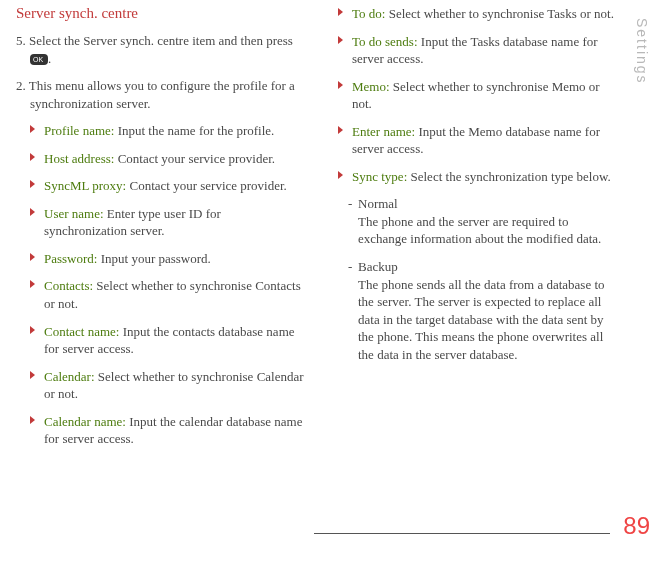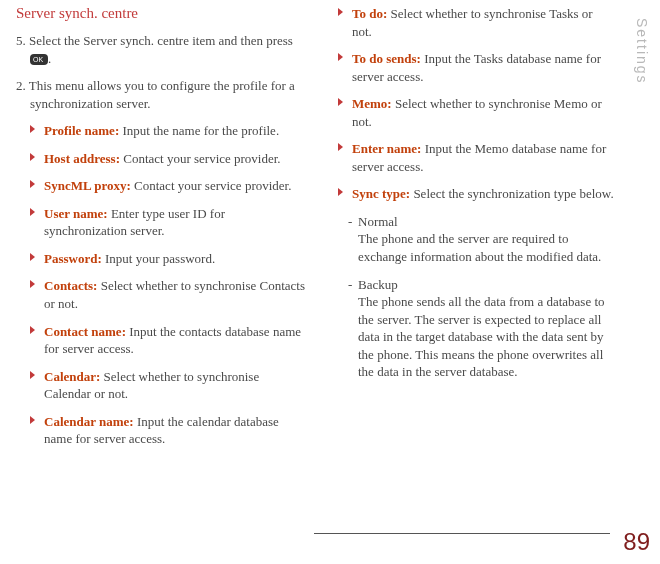--- a/index.html
+++ b/index.html
@@ -44,21 +44,21 @@
     .bullet-marker {
       position: absolute;
       left: 14px;
       top: 3px;
       width: 0;
       height: 0;
       border-top: 4px solid transparent;
       border-bottom: 4px solid transparent;
       border-left: 5px solid #c23a3a;
     }
-    .bold-label { font-weight: bold; color: #c2410c; }
+    .bold-label { font-weight: normal; color: #4d7c0f; }
     .ok-icon {
       display: inline-block;
       width: 18px;
       height: 11px;
       background: #333;
       border-radius: 4px;
       vertical-align: middle;
       position: relative;
       text-indent: 0;
     }
@@ -88,23 +88,23 @@
       top: 18px;
       writing-mode: vertical-rl;
       color: #b8b8b8;
       font-size: 14px;
       letter-spacing: 2px;
       font-family: Arial, sans-serif;
     }
     .page-number {
       position: absolute;
       right: 10px;
-      bottom: 8px;
+      bottom: 24px;
       font-size: 24px;
-      color: #7f1d1d;
+      color: #ef4444;
       font-family: Arial, sans-serif;
     }
     .bottom-line {
       position: absolute;
       right: 50px;
       bottom: 30px;
       width: 296px;
       height: 1px;
       background: #555;
     }

